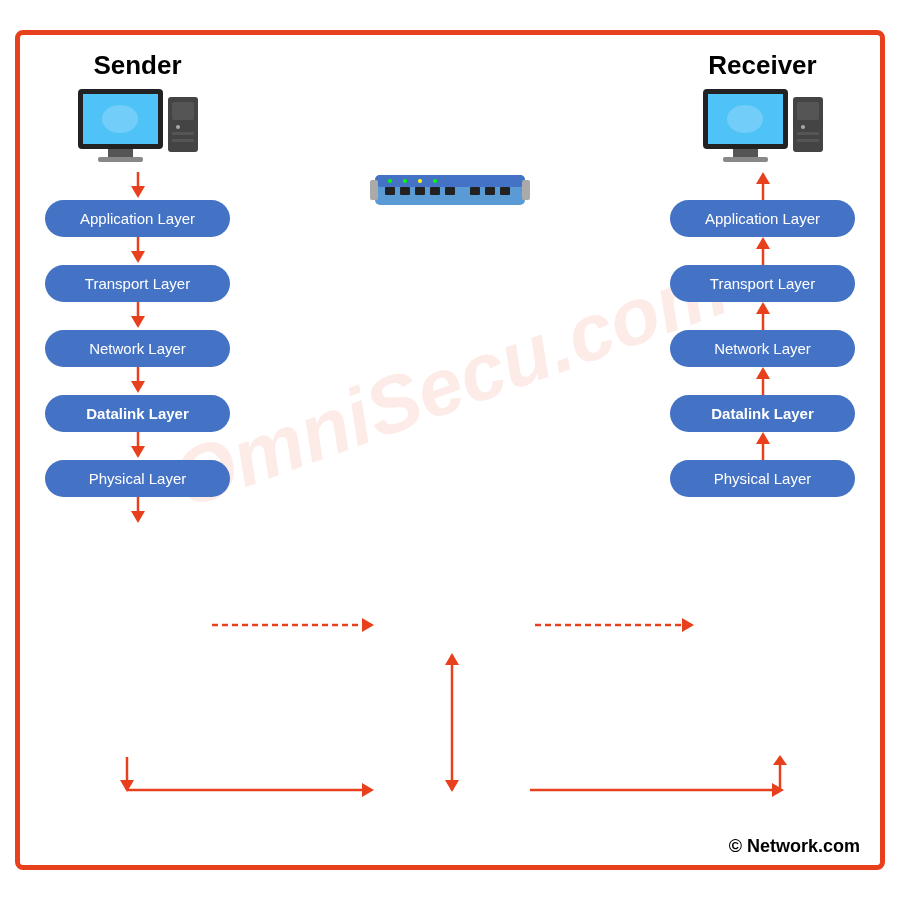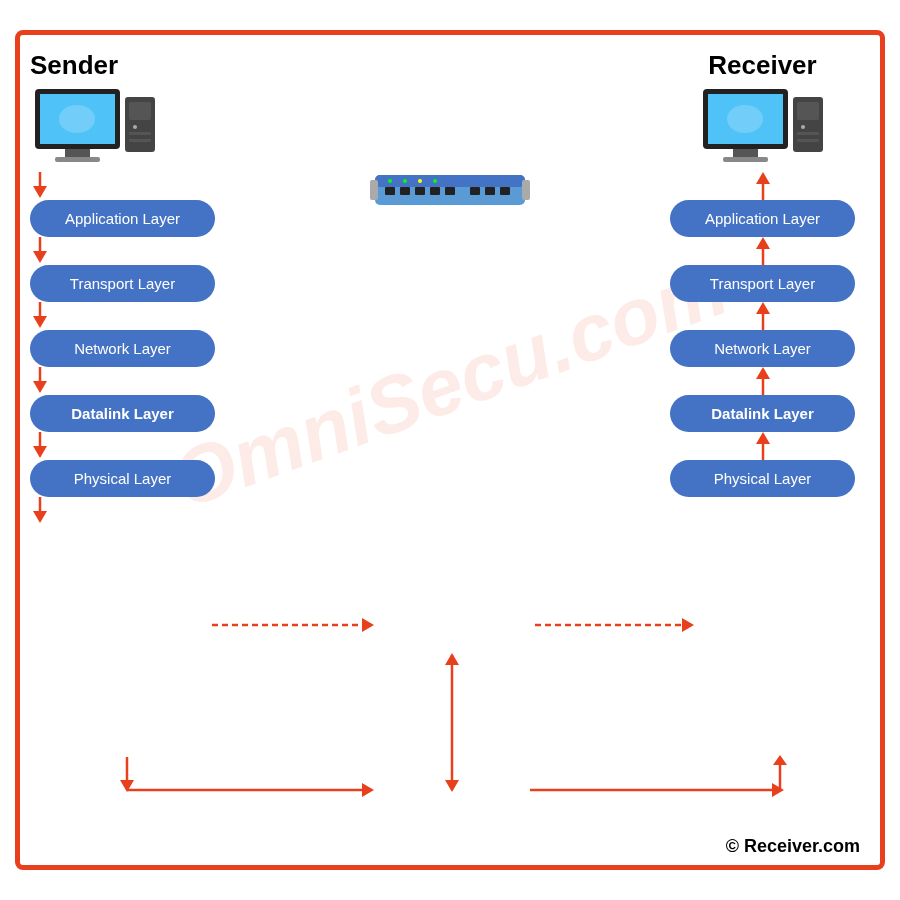--- a/index.html
+++ b/index.html
@@ -16,21 +16,21 @@
   </style>
 </head>
 <body>
 
 <div style="width:870px;height:840px;border:5px solid #e8401c;border-radius:8px;background:#fff;position:relative;overflow:hidden;">
 
   <div style="position:absolute;top:42%;left:50%;transform:translate(-50%,-50%) rotate(-20deg);font-size:80px;font-weight:bold;color:rgba(230,100,60,0.13);white-space:nowrap;pointer-events:none;z-index:0;font-style:italic;">OmniSecu.com</div>
 
   <div style="position:relative;z-index:1;width:100%;height:800px;display:flex;flex-direction:row;padding:15px 10px 0 10px;">
 
-    <div style="width:215px;display:flex;flex-direction:column;">
+    <div style="width:215px;display:flex;flex-direction:column;align-items:center;">
 
       <div style="font-size:26px;font-weight:bold;margin-bottom:6px;">Sender</div>
 
       <svg width="130" height="85" viewBox="0 0 130 85">
 
         <rect x="5" y="2" width="85" height="60" rx="4" fill="#222"></rect>
         <rect x="10" y="7" width="75" height="50" fill="#4fc3f7"></rect>
         <rect x="35" y="62" width="25" height="8" fill="#555"></rect>
         <rect x="25" y="70" width="45" height="5" rx="2" fill="#888"></rect>
 
@@ -193,16 +193,16 @@
     <polygon points="662,583 674,590 662,597" fill="#e8401c"></polygon>
 
     <line x1="432" y1="620" x2="432" y2="755" stroke="#e8401c" stroke-width="2.5"></line>
 
     <polygon points="425,630 439,630 432,618" fill="#e8401c"></polygon>
     <polygon points="425,745 439,745 432,757" fill="#e8401c"></polygon>
 
   </svg>
 
   <div style="position:absolute;bottom:8px;right:20px;font-size:18px;font-weight:bold;color:#000;">
-    <span>© Receiver.com</span>
+    <span>© Network.com</span>
   </div>
 
 </div>
 
 </body></html>

